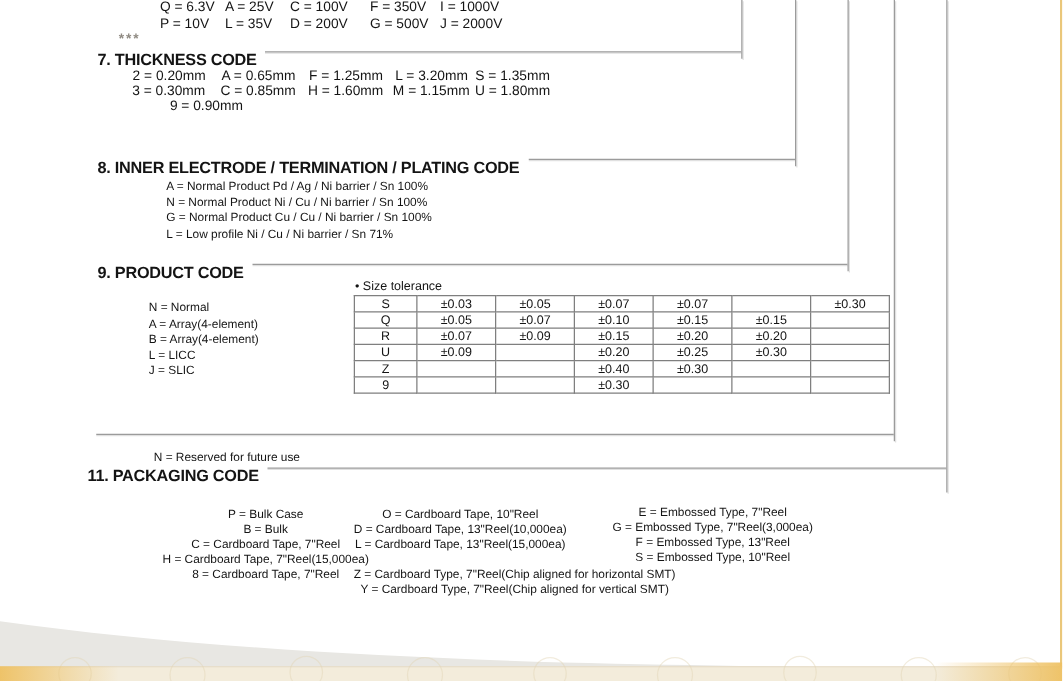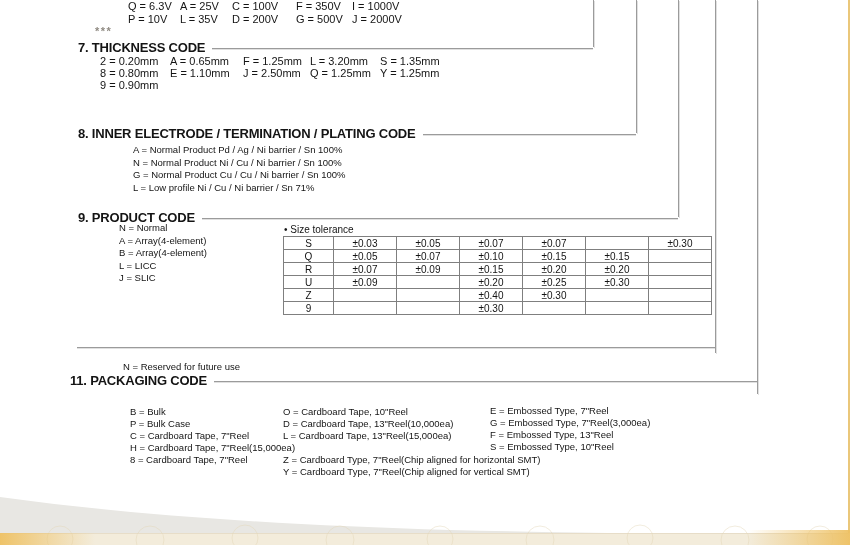--- a/index.html
+++ b/index.html
@@ -9,26 +9,26 @@
     background: #ffffff; color: #141414;
     font-family: "Liberation Sans", sans-serif;
   }
   .vline { position: absolute; top: 0; width: 1px; background: #9b9b9b; box-shadow: 1px 1px 0 rgba(0,0,0,0.12); }
   .goldline { position: absolute; top: 0; width: 2px; background: #eac77a; }
   .cols { position: absolute; white-space: nowrap; font-size: 11px; line-height: 12px; }
   .cols span { display: inline-block; }
   .vw0 { width: 52px; } .vw1 { width: 52px; } .vw2 { width: 64px; } .vw3 { width: 56px; }
   .tw0 { width: 70px; } .tw1 { width: 73px; } .tw2 { width: 67px; } .tw3 { width: 70px; }
   .stars { position: absolute; left: 95px; top: 25px; color: #8f8a82; font-size: 11px; font-weight: bold; letter-spacing: 1.5px; }
-  .sec { position: absolute; display: flex; align-items: center; }
+  .sec { position: absolute; display: flex; }
   .sec-title { font-weight: bold; font-size: 13px; white-space: nowrap; letter-spacing: -0.2px; }
   .rule { flex: 1; height: 1px; background: #9b9b9b; margin-left: 7px; position: relative; top: 1px; box-shadow: 0 1px 0 rgba(0,0,0,0.12); }
   .list { position: absolute; font-size: 9.5px; }
   .list div { white-space: nowrap; }
-  .lh12  { line-height: 12px; }
+  .lh12  { line-height: 12px; text-align: center; }
   .lh125 { line-height: 12.5px; }
   .lh126 { line-height: 12.6px; }
   .tol-caption { position: absolute; left: 284px; top: 224px; font-size: 10px; }
   table.tol { position: absolute; left: 283px; top: 236px; border-collapse: collapse; table-layout: fixed; }
   .tol td { border: 1px solid #7f7f7f; text-align: center; padding: 0; height: 13px; font-size: 10px; white-space: nowrap; }
   .tol tr.head td { height: 24px; }
   .tol td.corner { position: relative; }
   .corner svg.diag { position: absolute; left: 0; top: 0; width: 100%; height: 100%; }
   .c-top { position: absolute; top: 1px; right: 3px; font-size: 9px; }
   .c-bot { position: absolute; bottom: 1px; left: 3px; font-size: 9px; }
@@ -53,40 +53,40 @@
     <span class="vw0">P = 10V</span><span class="vw1">L = 35V</span><span class="vw2">D = 200V</span><span class="vw3">G = 500V</span><span>J = 2000V</span>
   </div>
   <div class="stars">***</div>
 
   <div class="sec" style="left:78px;top:40px;width:515px">
     <span class="sec-title">7. THICKNESS CODE</span>
     <span class="rule"></span>
   </div>
   <div class="list lh12" style="left:100px;top:55px">
     <div class="cols" style="position:static"><span class="tw0">2 = 0.20mm</span><span class="tw1">A = 0.65mm</span><span class="tw2">F = 1.25mm</span><span class="tw3">L = 3.20mm</span><span>S = 1.35mm</span></div>
-    <div class="cols" style="position:static"><span class="tw0">8 = 0.80mm</span><span class="tw1">E = 1.10mm</span><span class="tw2">J = 2.50mm</span><span class="tw3">Q = 1.25mm</span><span>Y = 1.25mm</span></div>
+    <div class="cols" style="position:static"><span class="tw0">3 = 0.30mm</span><span class="tw1">C = 0.85mm</span><span class="tw2">H = 1.60mm</span><span class="tw3">M = 1.15mm</span><span>U = 1.80mm</span></div>
     <div class="cols" style="position:static"><span class="tw0">9 = 0.90mm</span><span class="tw1"></span><span class="tw2"></span><span class="tw3"></span><span></span></div>
   </div>
 
   <div class="sec" style="left:78px;top:126px;width:558px">
     <span class="sec-title">8. INNER ELECTRODE / TERMINATION / PLATING CODE</span>
     <span class="rule"></span>
   </div>
   <div class="list lh125" style="left:133px;top:144px">
     <div>A = Normal Product Pd / Ag / Ni barrier / Sn 100%</div>
     <div>N = Normal Product Ni / Cu / Ni barrier / Sn 100%</div>
     <div>G = Normal Product Cu / Cu / Ni barrier / Sn 100%</div>
     <div>L = Low profile Ni / Cu / Ni barrier / Sn 71%</div>
   </div>
 
   <div class="sec" style="left:78px;top:210px;width:600px">
     <span class="sec-title">9. PRODUCT CODE</span>
     <span class="rule"></span>
   </div>
-  <div class="list lh126" style="left:119px;top:222px">
+  <div class="list lh126" style="left:119px;top:241px">
     <div>N = Normal</div>
     <div>A = Array(4-element)</div>
     <div>B = Array(4-element)</div>
     <div>L = LICC</div>
     <div>J = SLIC</div>
   </div>
 
   <div class="tol-caption">• Size tolerance</div>
   <table class="tol">
     <colgroup>
@@ -161,22 +161,22 @@
   </div>
   <div class="list lh12" style="left:123px;top:361px">
     <div>N = Reserved for future use</div>
   </div>
 
   <div class="sec" style="left:70px;top:373px;width:687px">
     <span class="sec-title">11. PACKAGING CODE</span>
     <span class="rule"></span>
   </div>
   <div class="list lh12" style="left:130px;top:406px">
+    <div>P = Bulk Case</div>
     <div>B = Bulk</div>
-    <div>P = Bulk Case</div>
     <div>C = Cardboard Tape, 7"Reel</div>
     <div>H = Cardboard Tape, 7"Reel(15,000ea)</div>
     <div>8 = Cardboard Tape, 7"Reel</div>
   </div>
   <div class="list lh12" style="left:283px;top:406px">
     <div>O = Cardboard Tape, 10"Reel</div>
     <div>D = Cardboard Tape, 13"Reel(10,000ea)</div>
     <div>L = Cardboard Tape, 13"Reel(15,000ea)</div>
   </div>
   <div class="list lh12" style="left:490px;top:405px">

